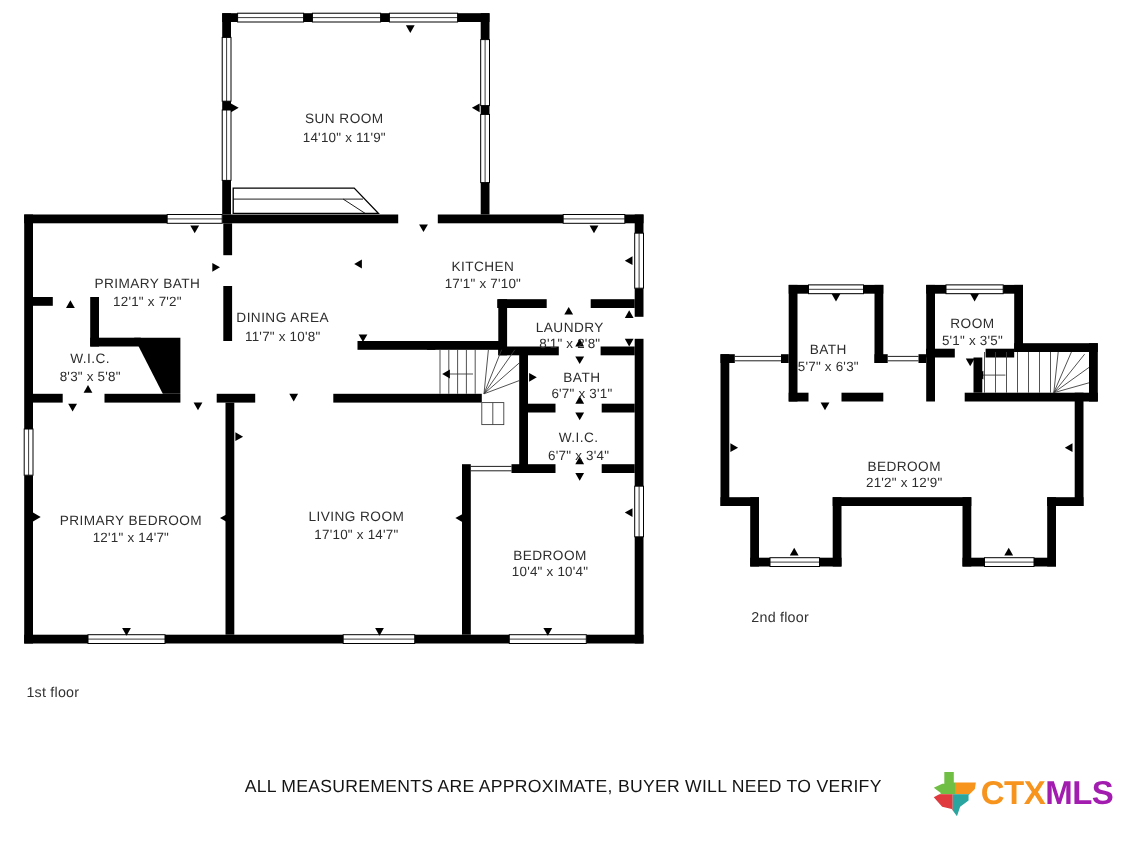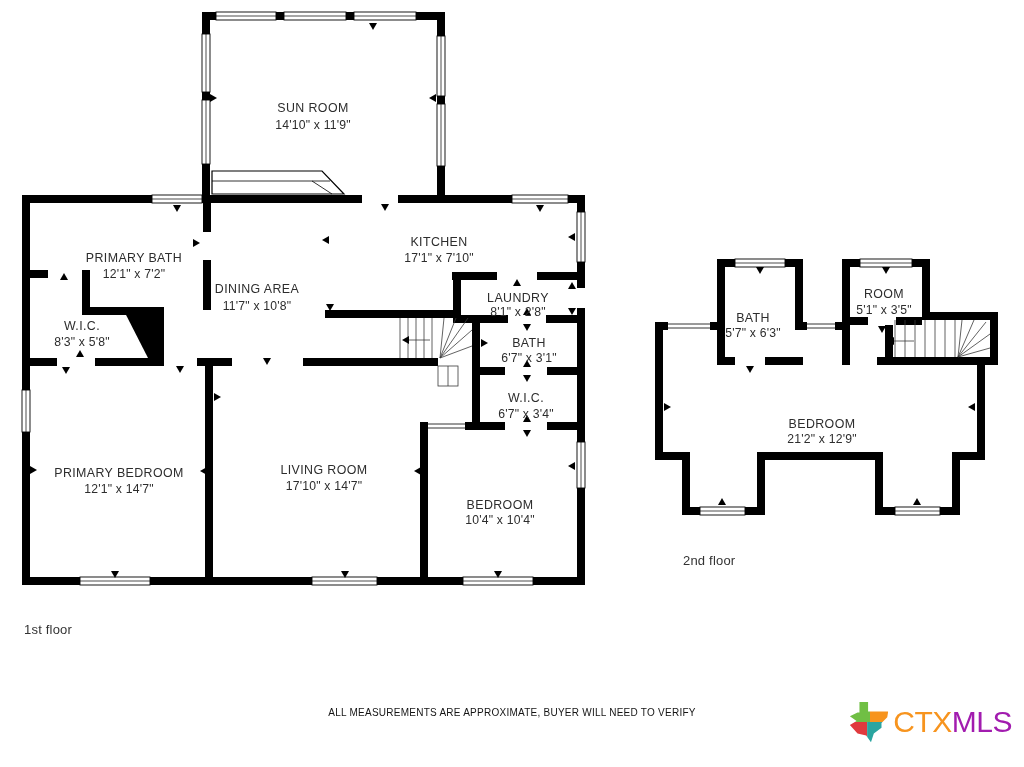--- a/index.html
+++ b/index.html
@@ -9,23 +9,23 @@
   .winrect{fill:#fff;stroke:#000;stroke-width:0.9;}
   .winline{stroke:#000;stroke-width:0.7;}
   .thinline{stroke:#000;stroke-width:0.8;fill:none;}
   .stair{stroke:#3a3a3a;stroke-width:0.8;fill:none;}
   .arrow{fill:#000;}
   .rn{font-size:12.4px;fill:#2d2d2d;text-anchor:middle;letter-spacing:0.4px;}
   .rd{font-size:12.2px;fill:#2d2d2d;text-anchor:middle;letter-spacing:0.2px;}
   .fl{font-size:13px;fill:#333;letter-spacing:0.2px;}
   .step{fill:#fff;stroke:#000;stroke-width:1.2;}
   #disclaimer{position:absolute;left:0;right:0;top:707px;text-align:center;
-    font-size:10px;color:#141414;letter-spacing:0.25px;}
+    font-size:16px;color:#141414;letter-spacing:0.25px;}
   #logo{position:absolute;right:12px;top:697px;display:flex;align-items:center;height:50px;}
-  #logo .word{font-size:30px;font-weight:normal;letter-spacing:-0.5px;line-height:50px;}
+  #logo .word{font-size:30px;font-weight:bold;letter-spacing:-0.5px;line-height:50px;}
   .ctx{color:#F7941E;} .mls{color:#a21caf;}
 </style>
 </head>
 <body>
 
 <svg id="plan-svg" width="1024" height="767" viewBox="0 0 1024 767">
   <defs>
     <path id="td" d="M-4,-3 L4,-3 L0,4 Z"></path>
     <path id="tu" d="M-4,3 L4,3 L0,-4 Z"></path>
     <path id="tl" d="M3,-4 L3,4 L-4,0 Z"></path>

